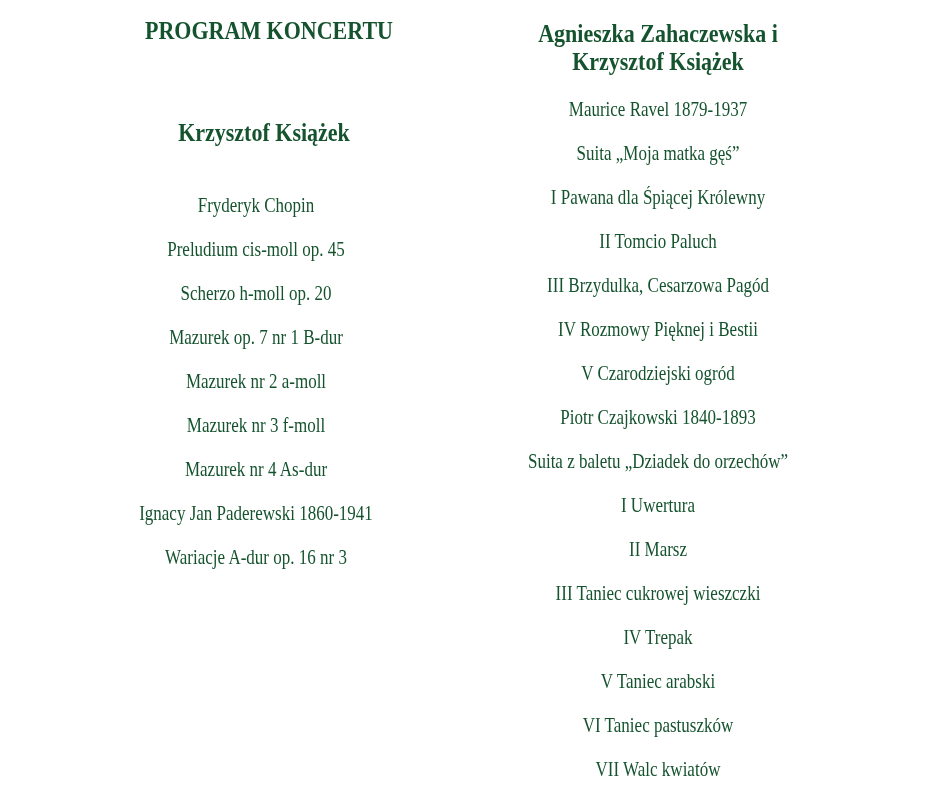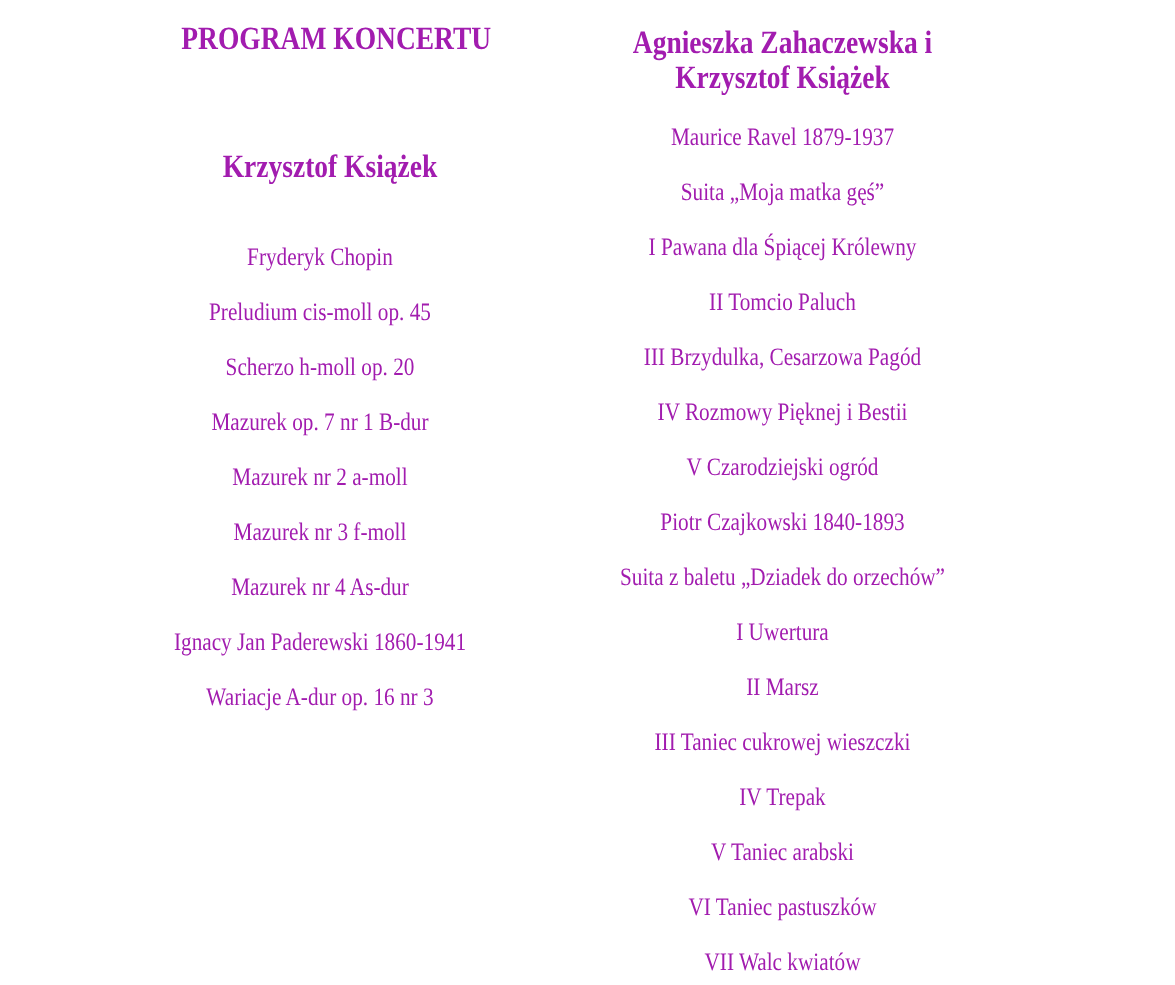--- a/index.html
+++ b/index.html
@@ -5,31 +5,31 @@
   html, body {
     margin: 0;
     padding: 0;
     background: #ffffff;
   }
   #page {
     position: relative;
     width: 940px;
     height: 788px;
     background: #ffffff;
-    color: #a21caf;
+    color: #14532d;
     font-family: "Liberation Serif", "DejaVu Serif", serif;
     overflow: hidden;
   }
   .col {
     position: absolute;
     top: 0;
     height: 100%;
   }
   .col-left  { left: 0px;   width: 512px; }
-  .col-right { left: 370px; width: 512px; }
+  .col-right { left: 402px; width: 512px; }
   .line {
     position: absolute;
     left: 0;
     right: 0;
     text-align: center;
     white-space: nowrap;
     line-height: 1;
     transform: scaleY(1.18);
     transform-origin: center;
   }

